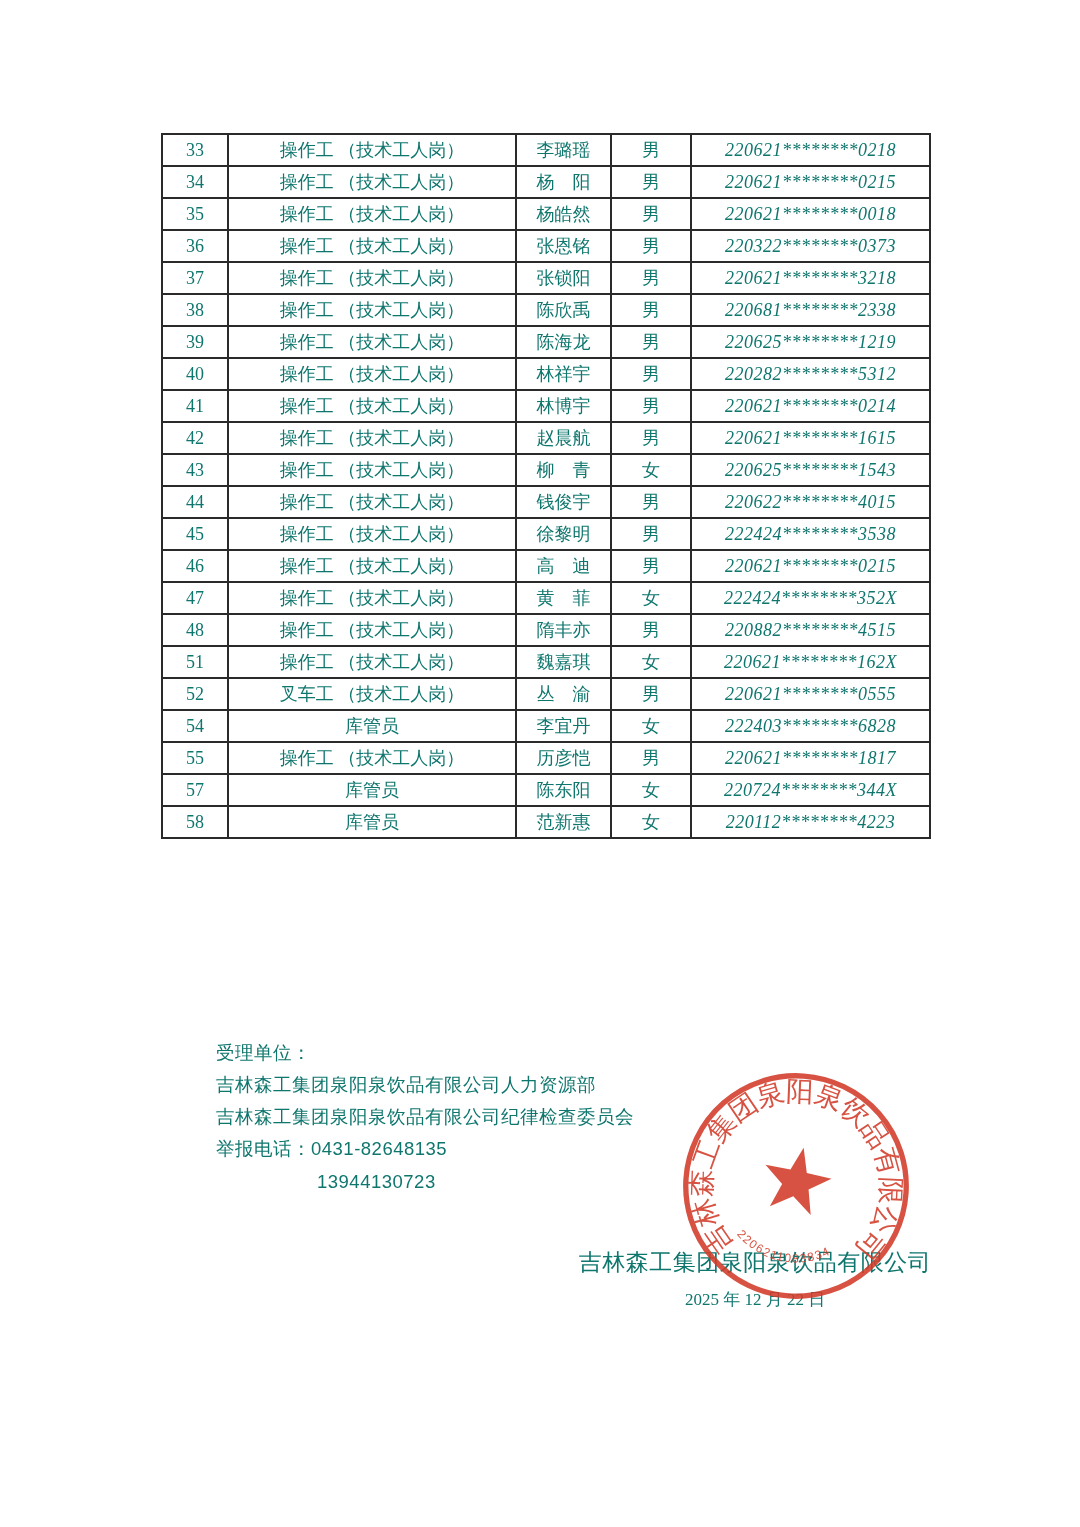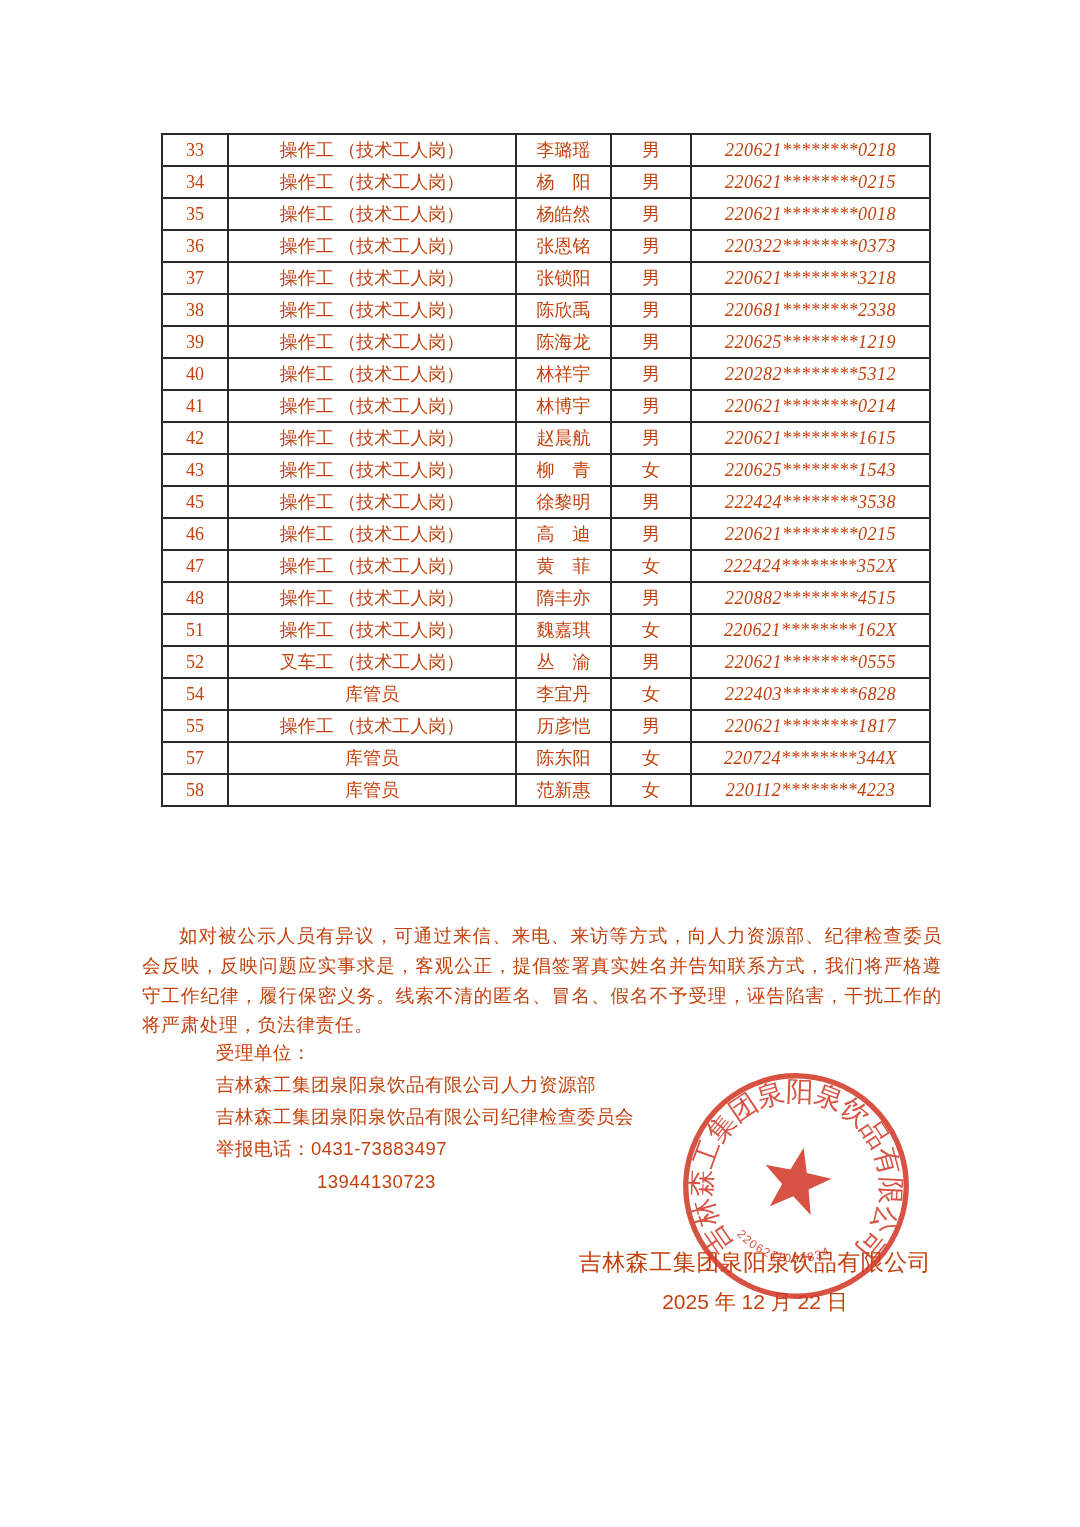--- a/index.html
+++ b/index.html
@@ -3,21 +3,21 @@
 <meta charset="utf-8">
 <style>
   html,body{margin:0;padding:0;background:#ffffff;}
   .page{
     position:relative;
     width:1080px;height:1527px;
     margin:0 auto;
     background:#ffffff;
     overflow:hidden;
     font-family:"Liberation Serif","DejaVu Serif",serif;
-    color:#c2410c;
+    color:#0f766e;
   }
   
   .roster{
     position:absolute;left:161px;top:133px;
     border-collapse:collapse;
     table-layout:fixed;
     width:768px;
   }
   .roster td{
     border:2px solid #2a2a2a;
@@ -53,22 +53,22 @@
   }
   .contact .num{font-family:"Liberation Sans","DejaVu Sans",sans-serif;letter-spacing:.5px;}
   .contact .phone2{padding-left:101px;}
   
   .company-line{
     position:absolute;left:560px;top:1247px;width:390px;
     text-align:center;font-size:23px;letter-spacing:.5px;white-space:nowrap;
   }
   .date-line{
     position:absolute;left:560px;top:1288px;width:390px;
-    text-align:center;font-size:21px;
-    font-family:Liberation Sans, sans-serif;
+    text-align:center;font-size:17px;
+    font-family:Liberation Serif, serif;
     white-space:nowrap;
   }
   
   .seal{
     position:absolute;left:676px;top:1066px;
     width:240px;height:240px;
     opacity:.88;
     pointer-events:none;
   }
 </style>
@@ -168,20 +168,27 @@
         </tr>
 
         <tr>
           <td>43</td>
           <td>操作工 （技术工人岗）</td>
           <td>柳　青</td>
           <td>女</td>
           <td class="id">220625********1543</td>
         </tr>
 
+        <tr>
+          <td>44</td>
+          <td>操作工 （技术工人岗）</td>
+          <td>钱俊宇</td>
+          <td>男</td>
+          <td class="id">220622********4015</td>
+        </tr>
 
         <tr>
           <td>45</td>
           <td>操作工 （技术工人岗）</td>
           <td>徐黎明</td>
           <td>男</td>
           <td class="id">222424********3538</td>
         </tr>
 
         <tr>
@@ -255,27 +262,26 @@
         <tr>
           <td>58</td>
           <td>库管员</td>
           <td>范新惠</td>
           <td>女</td>
           <td class="id">220112********4223</td>
         </tr>
       </tbody>
   </table>
 
-  <div class="notice">如对被公示人员有异议，可通过来信、来电、来访等方式，向人力资源部、纪律检查委员会反映，反映问题应实事求是，客观公正，提倡签署真实姓名并告知联系方式，我们将严格遵守工作纪律，履行保密义务。线索不清的匿名、冒名、假名不予受理，诬告陷害，干扰工作的将严肃处理，负法律责任。</div>
 
   <div class="contact">
     <div>受理单位：</div>
     <div>吉林森工集团泉阳泉饮品有限公司人力资源部</div>
     <div>吉林森工集团泉阳泉饮品有限公司纪律检查委员会</div>
-    <div><span>举报电话：</span><span class="num">0431-73883497</span></div>
+    <div><span>举报电话：</span><span class="num">0431-82648135</span></div>
     <div class="phone2 num">13944130723</div>
   </div>
 
   <div class="company-line">吉林森工集团泉阳泉饮品有限公司</div>
   <div class="date-line">2025 年 12 月 22 日</div>
 
   <svg class="seal" viewBox="0 0 270 270" aria-hidden="true">
     <g transform="rotate(4 135 135)" fill="#d23b28">
       <circle cx="135" cy="135" r="124" fill="none" stroke="#d23b28" stroke-width="6"></circle>
       <polygon transform="rotate(8 135 131)" points="135,91 144.4,118.1 173,118.6 150.2,135.9 158.5,163.4 135,147 111.5,163.4 119.8,135.9 97,118.6 125.6,118.1"></polygon>

